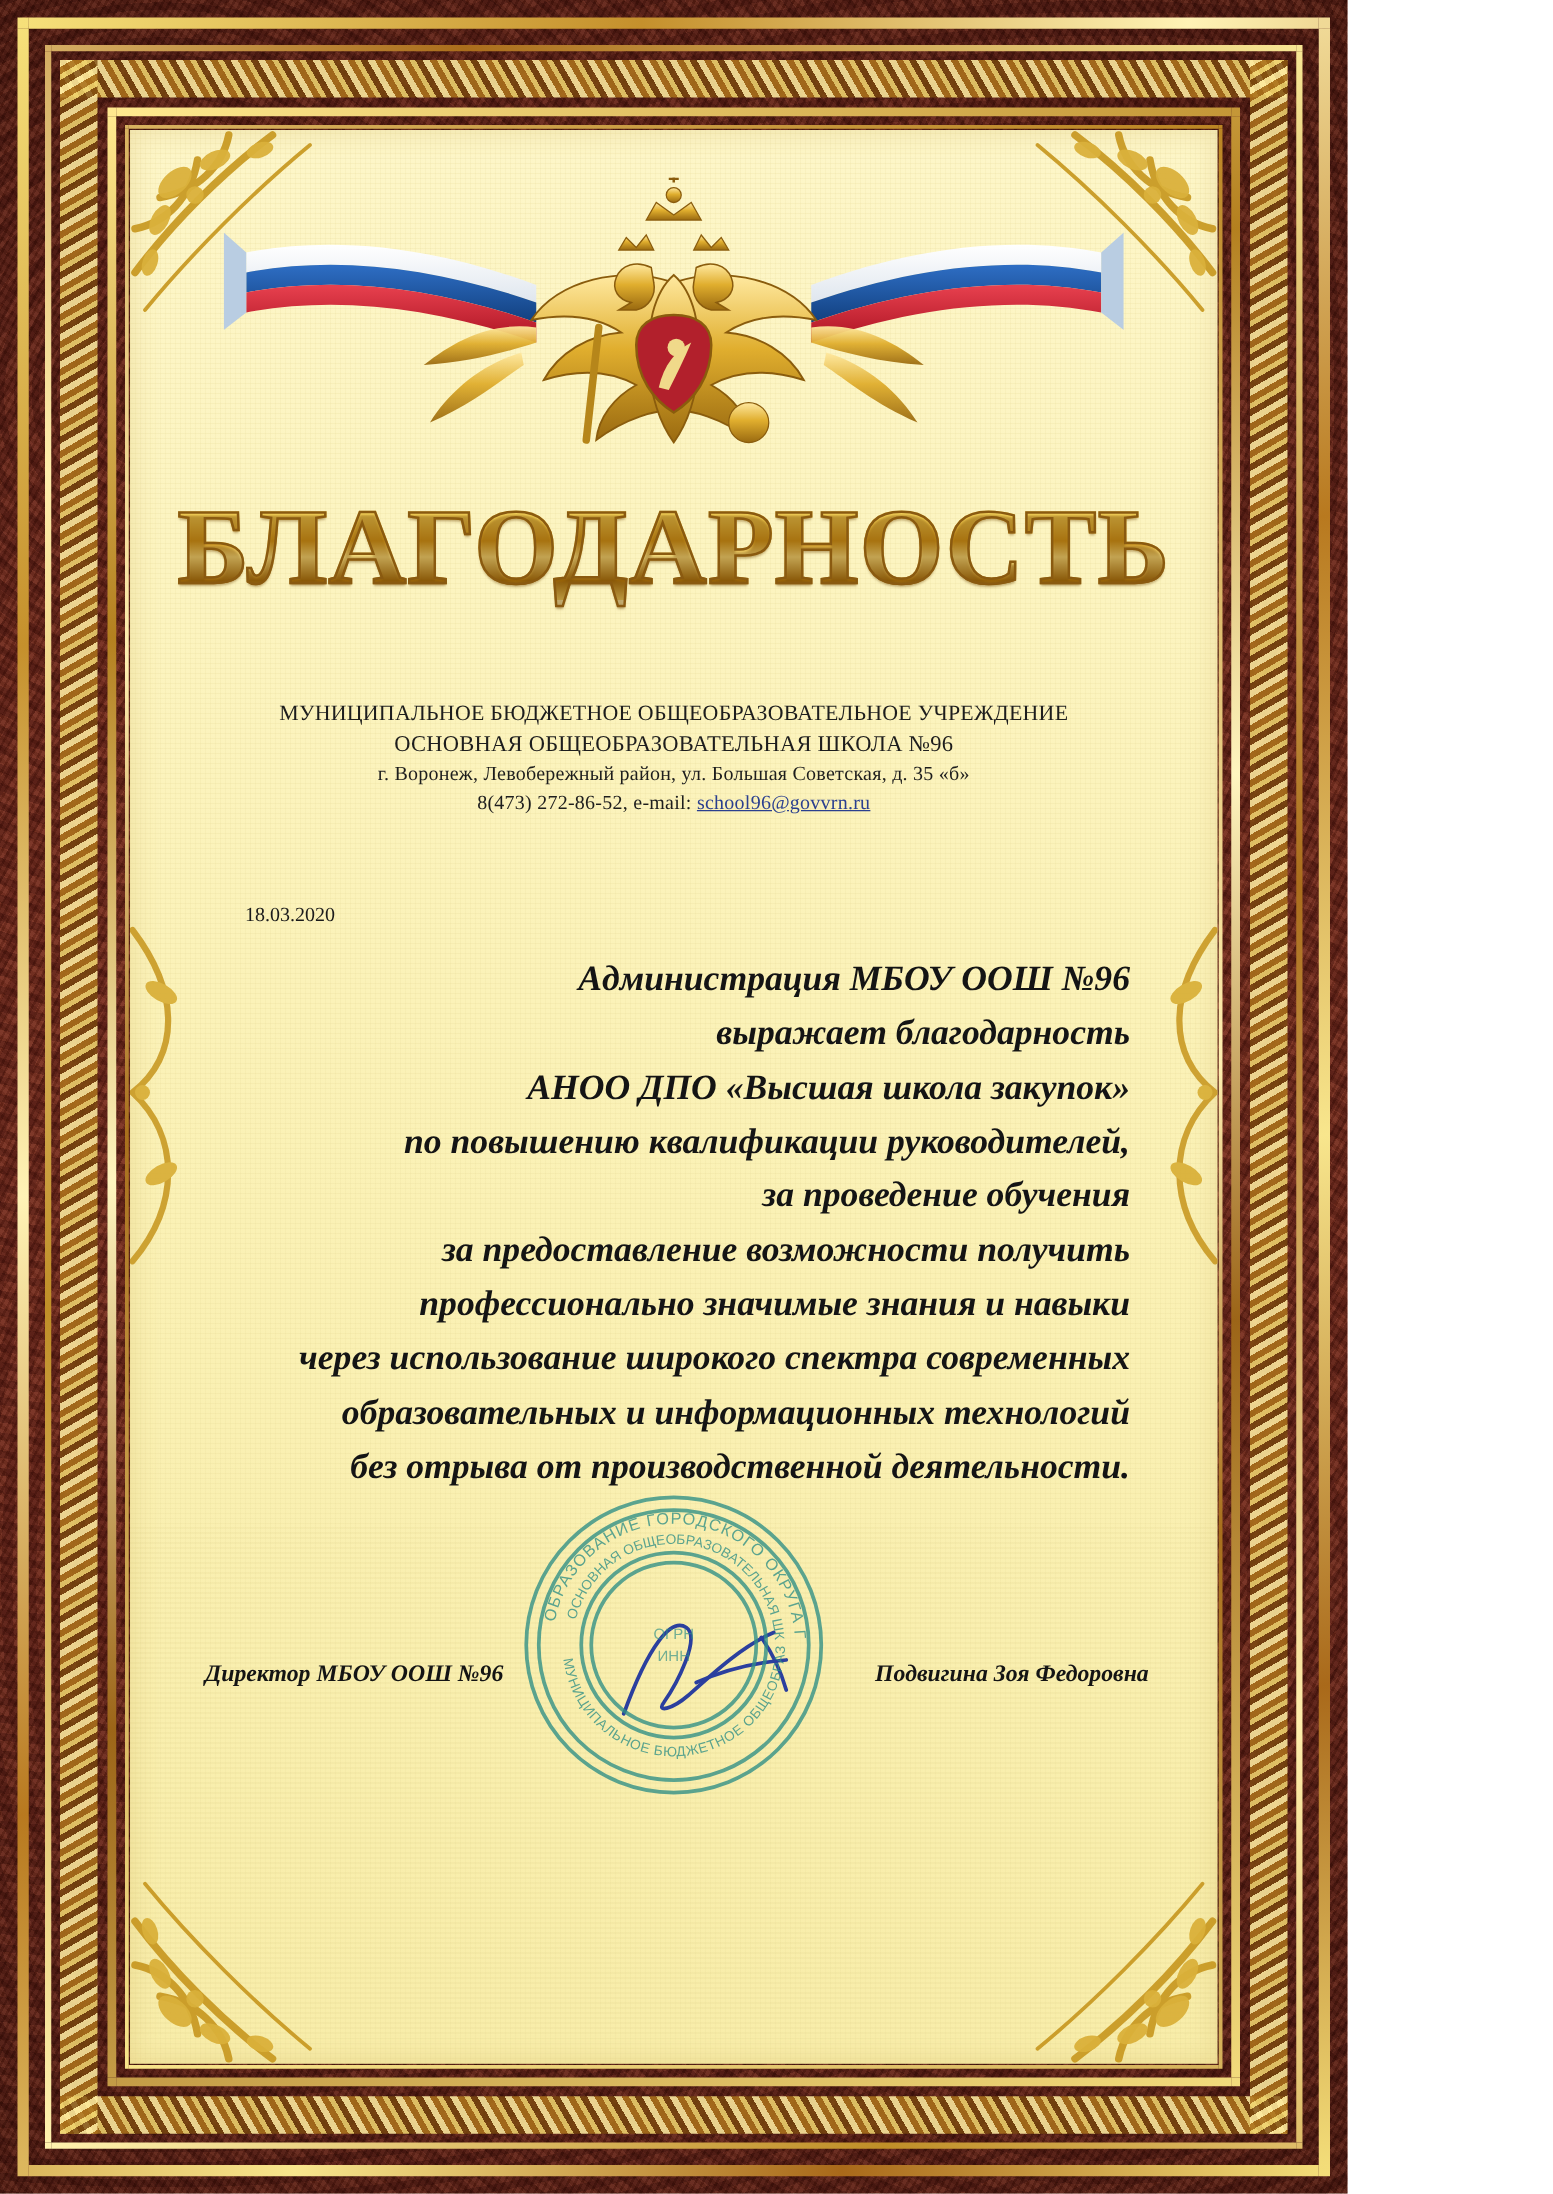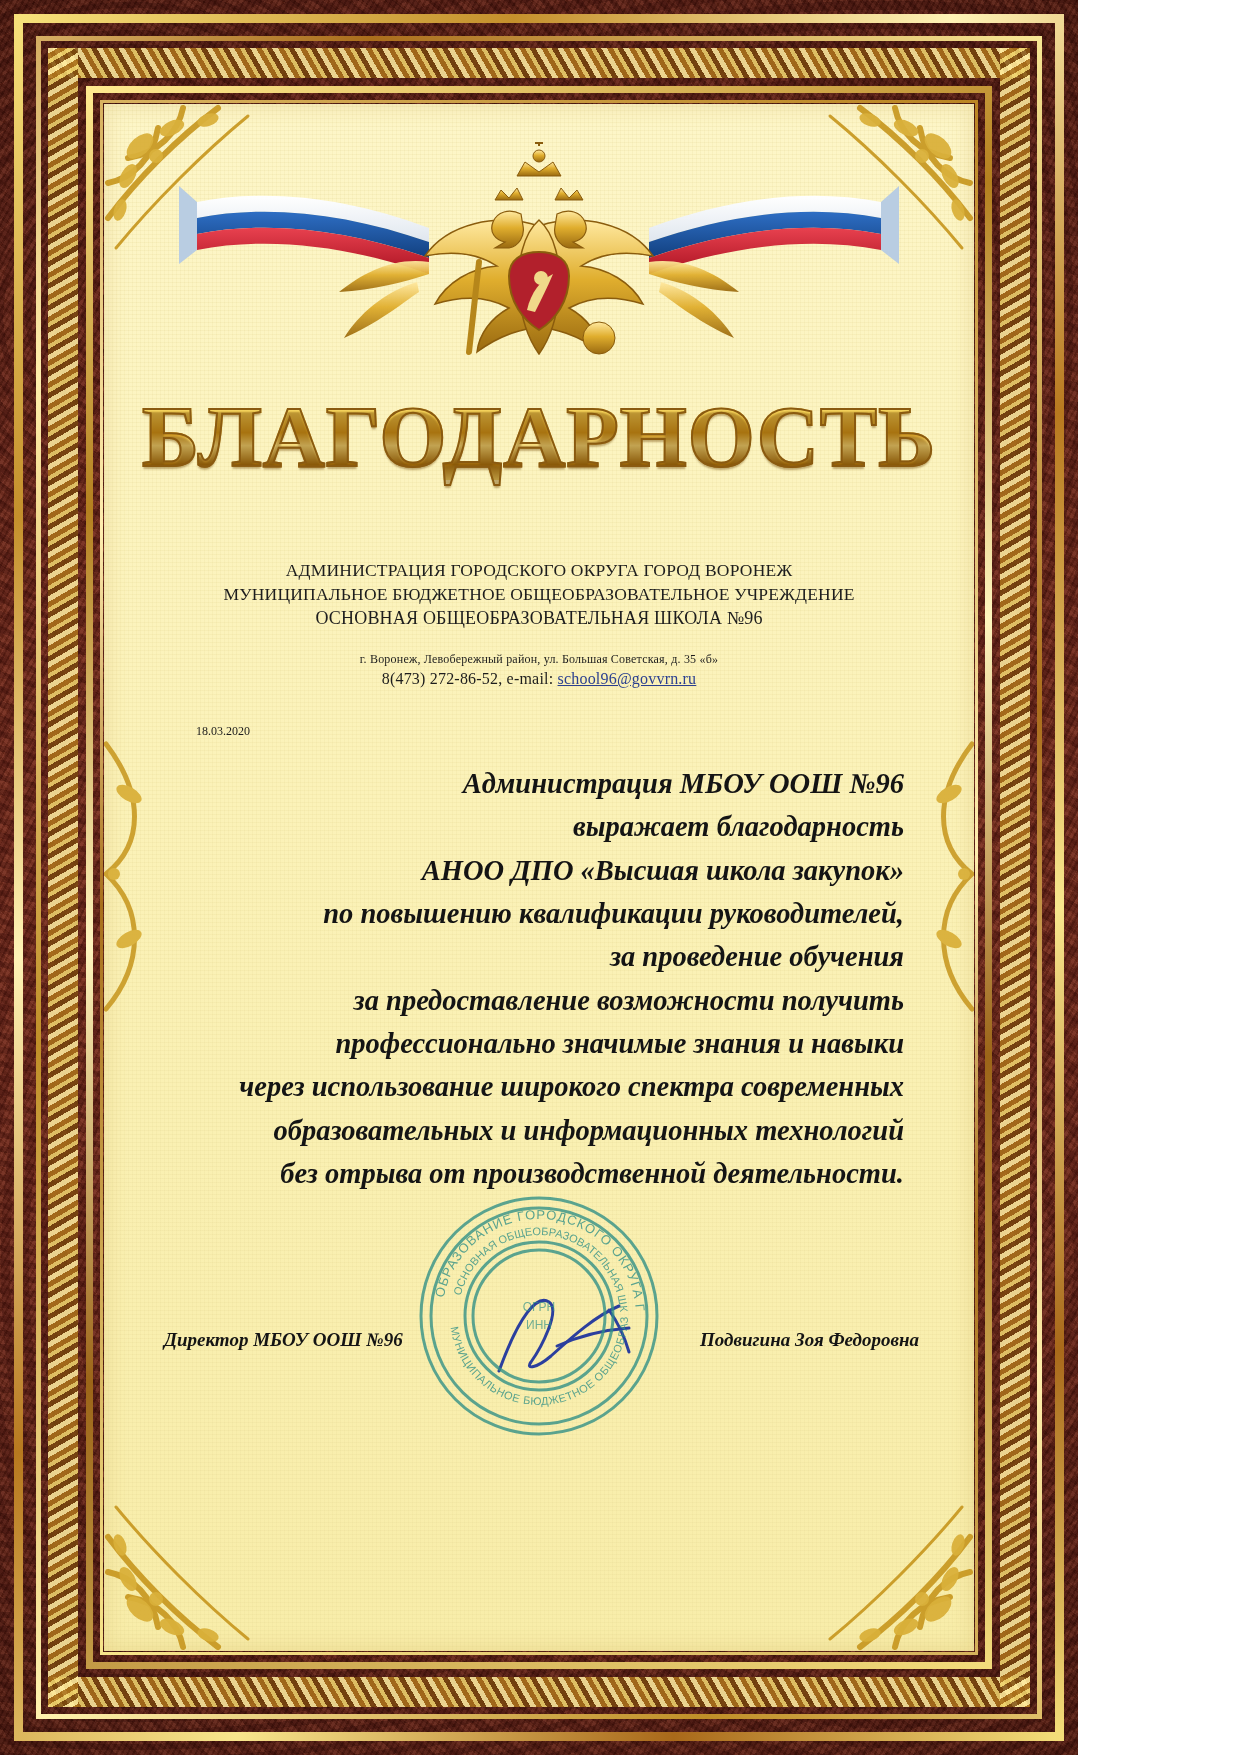--- a/index.html
+++ b/index.html
@@ -153,30 +153,30 @@
   .org-block {
     position: absolute;
     top: 455px;
     left: 0; right: 0;
     text-align: center;
     color: #1d1d1d;
   }
   .org-line { font-size: 17.5px; line-height: 1.35; letter-spacing: .2px; }
   .org-line.l3 { font-size: 17.5px; }
   .org-line.l4 { font-size: 18px; }
-  .org-line.addr { font-size: 12px; margin-top: 20px; text-align: center; }
+  .org-line.addr { font-size: 16px; margin-top: 2px; text-align: center; }
   .org-line.phone { font-size: 16px; margin-top: 1px; }
   .org-email { color: #2a3f8f; text-decoration: underline; }
 
   
   .date {
     position: absolute;
     top: 620px;
     left: 92px;
-    font-size: 12px;
+    font-size: 16px;
     color: #1b1b1b;
     font-family: "Liberation Serif", serif;
   }
 
   
   .body-text {
     position: absolute;
     top: 658px;
     left: 70px; right: 70px;
     text-align: right;
@@ -398,21 +398,20 @@
           <path d="M360 110 C 342 110, 330 118, 330 134 C 330 160, 344 178, 360 188 C 376 178, 390 160, 390 134 C 390 118, 378 110, 360 110 Z" fill="#b2202c" stroke="#8a5c0d" stroke-width="2"></path>
           <path d="M348 168 C 352 150, 362 138, 374 132 C 368 146, 362 158, 356 170 Z" fill="#f0d98a"></path>
           <circle cx="362" cy="136" r="7" fill="#f0d98a"></circle>
         </g>
       </svg>
     </div>
 
     <div class="title">БЛАГОДАРНОСТЬ</div>
 
     <div class="org-block">
-      <div class="org-line l1">АДМИНИСТРАЦИЯ ГОРОДСКОГО ОКРУГА ГОРОД ВОРОНЕЖ</div>
       <div class="org-line l3">МУНИЦИПАЛЬНОЕ БЮДЖЕТНОЕ ОБЩЕОБРАЗОВАТЕЛЬНОЕ УЧРЕЖДЕНИЕ</div>
       <div class="org-line l4">ОСНОВНАЯ  ОБЩЕОБРАЗОВАТЕЛЬНАЯ ШКОЛА №96</div>
       <div class="org-line addr">г. Воронеж, Левобережный район, ул. Большая Советская, д. 35 «б»</div>
       <div class="org-line phone">
         <span>8(473) 272-86-52, e-mail:</span>
         <span class="org-email">school96@govvrn.ru</span>
       </div>
     </div>
 
     <div class="date">18.03.2020</div>

